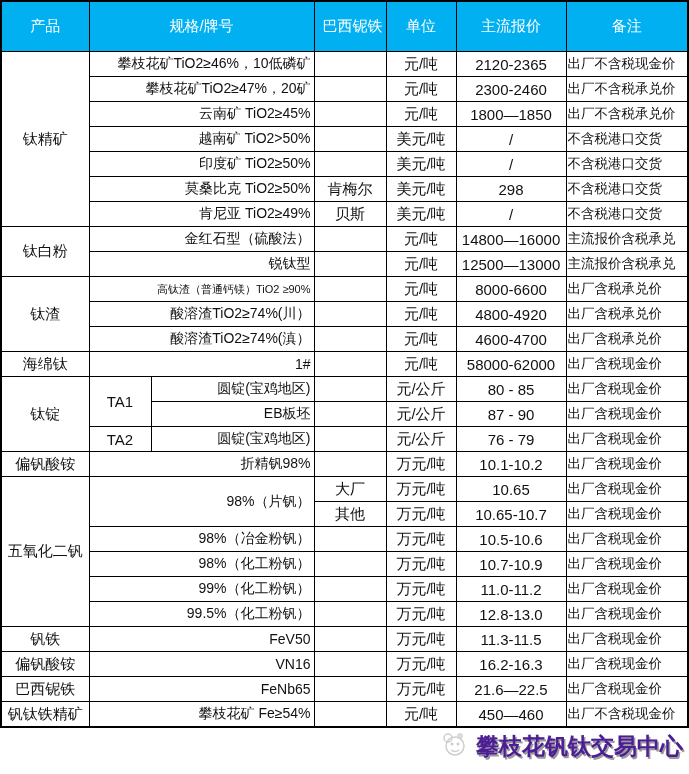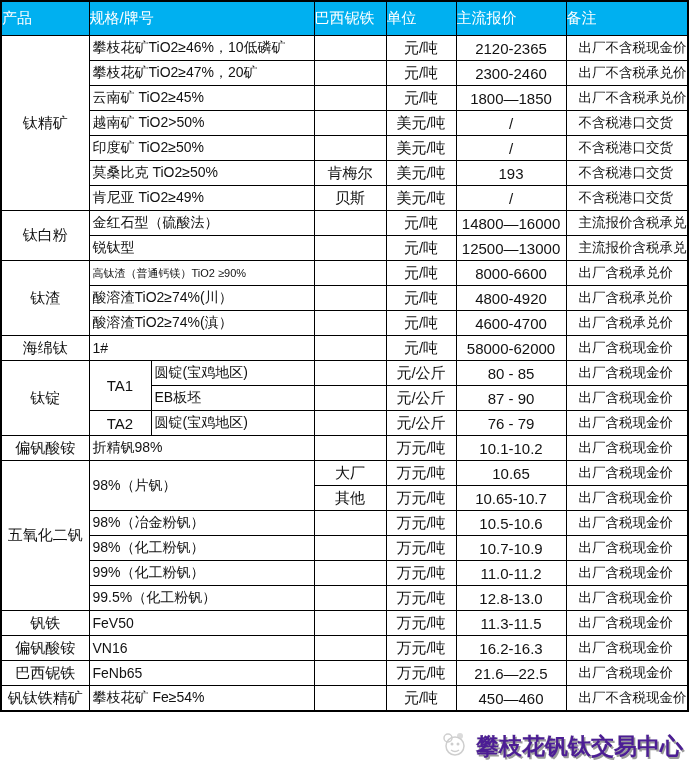--- a/index.html
+++ b/index.html
@@ -2,27 +2,27 @@
 <html><head>
 <meta charset="utf-8">
 <style>
   html,body{margin:0;padding:0;background:#fff;}
   .page{position:relative;width:689px;height:774px;background:#fff;overflow:hidden;
         font-family:"Liberation Sans", sans-serif;}
   table.price{border-collapse:collapse;table-layout:fixed;width:687px;margin:0;
               border:2px solid #000;}
   th,td{border:1px solid #000;overflow:hidden;white-space:nowrap;vertical-align:middle;}
   th{background:#00b0f0;color:#ffffff;font-weight:normal;font-size:15px;height:33px;
-     text-align:left;padding:0;}
+     text-align:center;padding:8px;}
   td{height:24px;font-size:15px;color:#111;padding:0;}
   .c-group{text-align:center;}
   .c-grade{text-align:center;padding:0 4px;}
-  .c-spec{text-align:left;padding:0 3px;font-size:14px;}
+  .c-spec{text-align:right;padding:0 3px;font-size:14px;}
   .c-center{text-align:center;}
-  .c-note{text-align:left;padding:0 12px;font-size:13.5px;}
+  .c-note{text-align:left;padding:0 1px;font-size:13.5px;}
   .sm{font-size:11px;}
   .watermark{position:absolute;right:6px;top:729px;display:flex;align-items:center;gap:3px;}
   .wm-text{font-size:23px;font-weight:bold;color:#4c1d95;letter-spacing:0px;
            text-shadow:1.5px 1.5px 0 #9a9a9a, -0.5px -0.5px 0 #cfcfcf;}
   .wm-logo{opacity:.65;}
 </style>
 </head>
 <body>
 
 <div class="page">
@@ -81,21 +81,21 @@
           <td colspan="2" class="c-spec">印度矿 TiO2≥50%</td>
           <td class="c-center"></td>
           <td class="c-center">美元/吨</td>
           <td class="c-center">/</td>
           <td class="c-note">不含税港口交货</td>
         </tr>
         <tr>
           <td colspan="2" class="c-spec">莫桑比克 TiO2≥50%</td>
           <td class="c-center">肯梅尔</td>
           <td class="c-center">美元/吨</td>
-          <td class="c-center">193</td>
+          <td class="c-center">298</td>
           <td class="c-note">不含税港口交货</td>
         </tr>
         <tr>
           <td colspan="2" class="c-spec">肯尼亚 TiO2≥49%</td>
           <td class="c-center">贝斯</td>
           <td class="c-center">美元/吨</td>
           <td class="c-center">/</td>
           <td class="c-note">不含税港口交货</td>
         </tr>
         <tr>

